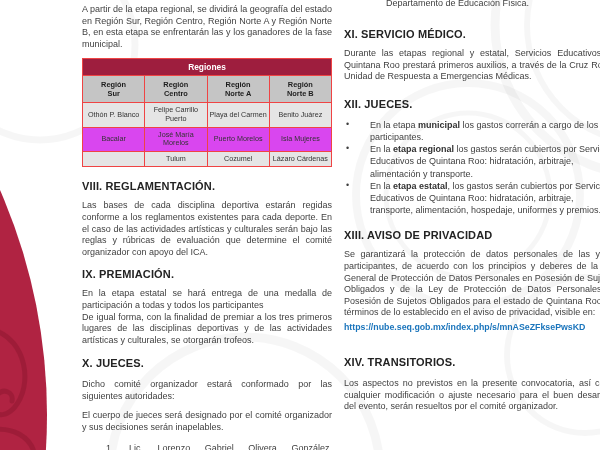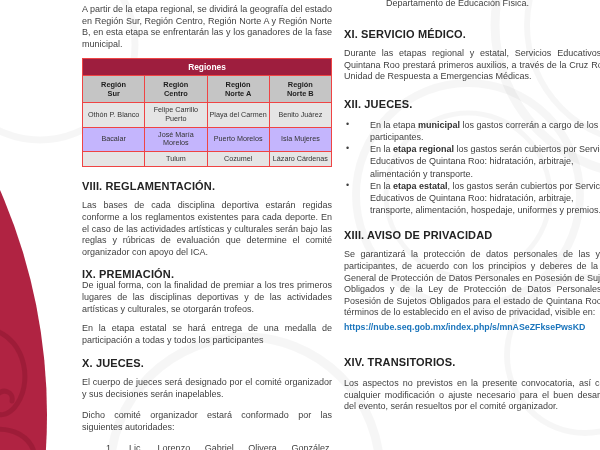--- a/index.html
+++ b/index.html
@@ -17,21 +17,21 @@
   .col-right{width:273px;flex:0 0 273px;}
   .body-p{font-size:9px;line-height:11.6px;text-align:justify;margin:0;color:#3f3f3f;}
   .sec-h{font-size:11px;font-weight:bold;color:#232323;margin:0;letter-spacing:0.15px;}
   .b{font-weight:bold;color:#333;}
   
   table.regions{border-collapse:collapse;width:250px;margin-top:8px;table-layout:fixed;}
   table.regions th,table.regions td{border:1px solid #ef4444;}
   .t-title{background:#9e1e3e;color:#ffffff;font-size:8.4px;font-weight:bold;text-align:center;padding:3px 0;}
   .t-col{background:#c5c5c5;color:#1d1d1d;font-size:7.4px;font-weight:bold;text-align:center;padding:4px 11px;}
   table.regions td{font-size:7.2px;color:#333;text-align:center;padding:3px 2px;background:#e5e5e5;line-height:8.6px;}
-  table.regions tbody tr.alt td{background:#c4b5fd;text-align:center;}
+  table.regions tbody tr.alt td{background:#d946ef;text-align:center;}
   
   .mt-intro{margin-top:4px;}
   .mt-h8{margin-top:13px;}
   .mt-h9{margin-top:10px;}
   .mt-h10{margin-top:11px;}
   .mt-p{margin-top:8px;}
   .mt-p2{margin-top:10px;}
   
   .numlist{margin-top:9px;padding-left:47px;}
   .num-item{position:relative;font-size:9px;line-height:11.6px;text-align:justify;}
@@ -111,26 +111,26 @@
             <td>Cozumel</td>
             <td>Lázaro Cárdenas</td>
           </tr>
         </tbody>
       </table>
 
       <h4 class="sec-h mt-h8">VIII. REGLAMENTACIÓN.</h4>
       <p class="body-p mt-p">Las bases de cada disciplina deportiva estarán regidas conforme a los reglamentos existentes para cada deporte. En el caso de las actividades artísticas y culturales serán bajo las reglas y rúbricas de evaluación que determine el comité organizador con apoyo del ICA.</p>
 
       <h4 class="sec-h mt-h9">IX. PREMIACIÓN.</h4>
+      <p class="body-p mt-p">En la etapa estatal se hará entrega de una medalla de participación a todas y todos los participantes</p>
       <p class="body-p">De igual forma, con la finalidad de premiar a los tres primeros lugares de las disciplinas deportivas y de las actividades artísticas y culturales, se otorgarán trofeos.</p>
-      <p class="body-p mt-p">En la etapa estatal se hará entrega de una medalla de participación a todas y todos los participantes</p>
 
       <h4 class="sec-h mt-h10">X. JUECES.</h4>
+      <p class="body-p mt-p2">Dicho comité organizador estará conformado por las siguientes autoridades:</p>
       <p class="body-p mt-p">El cuerpo de jueces será designado por el comité organizador y sus decisiones serán inapelables.</p>
-      <p class="body-p mt-p2">Dicho comité organizador estará conformado por las siguientes autoridades:</p>
 
       <div class="numlist">
         <div class="num-item">
           <span class="num">1.</span>
           <span>Lic. Lorenzo Gabriel Olivera González, Coordinador General de Educación Básica.</span>
         </div>
 
       </div>
     </div>
 

